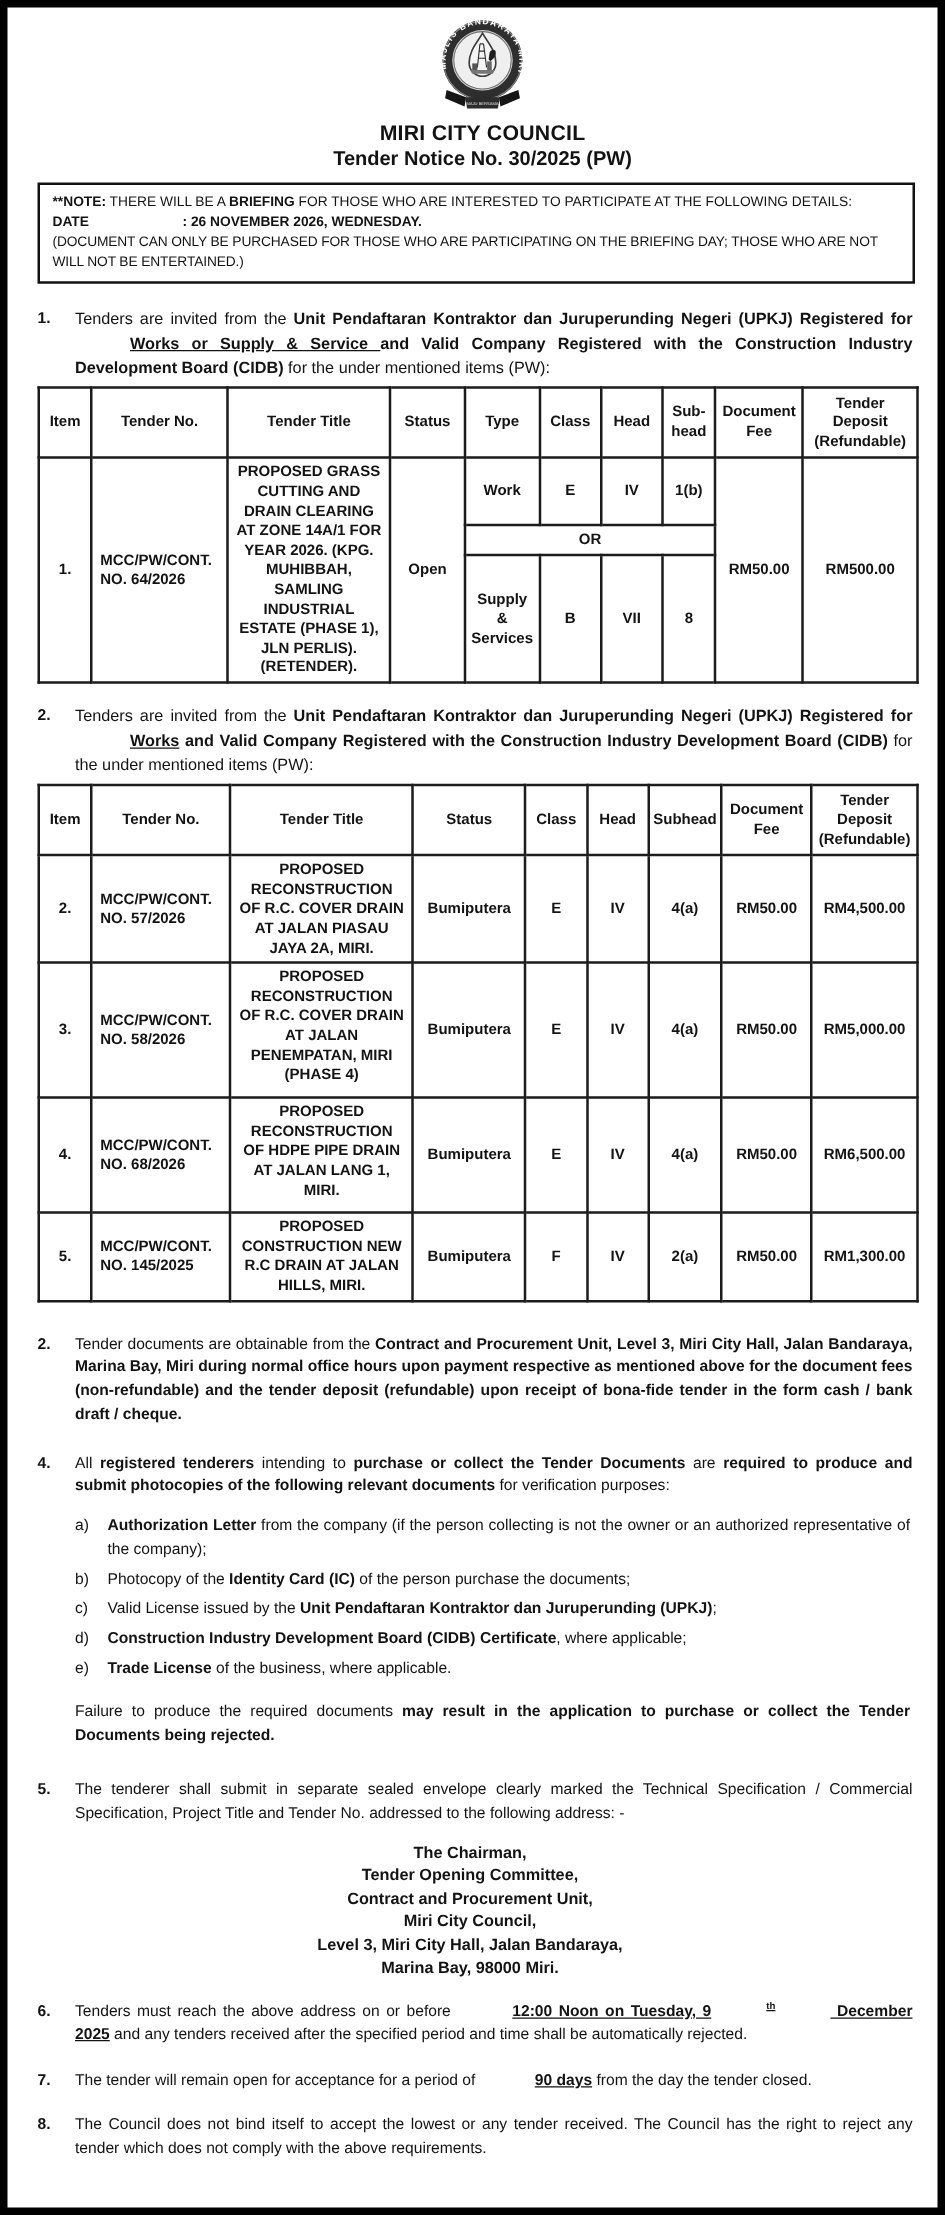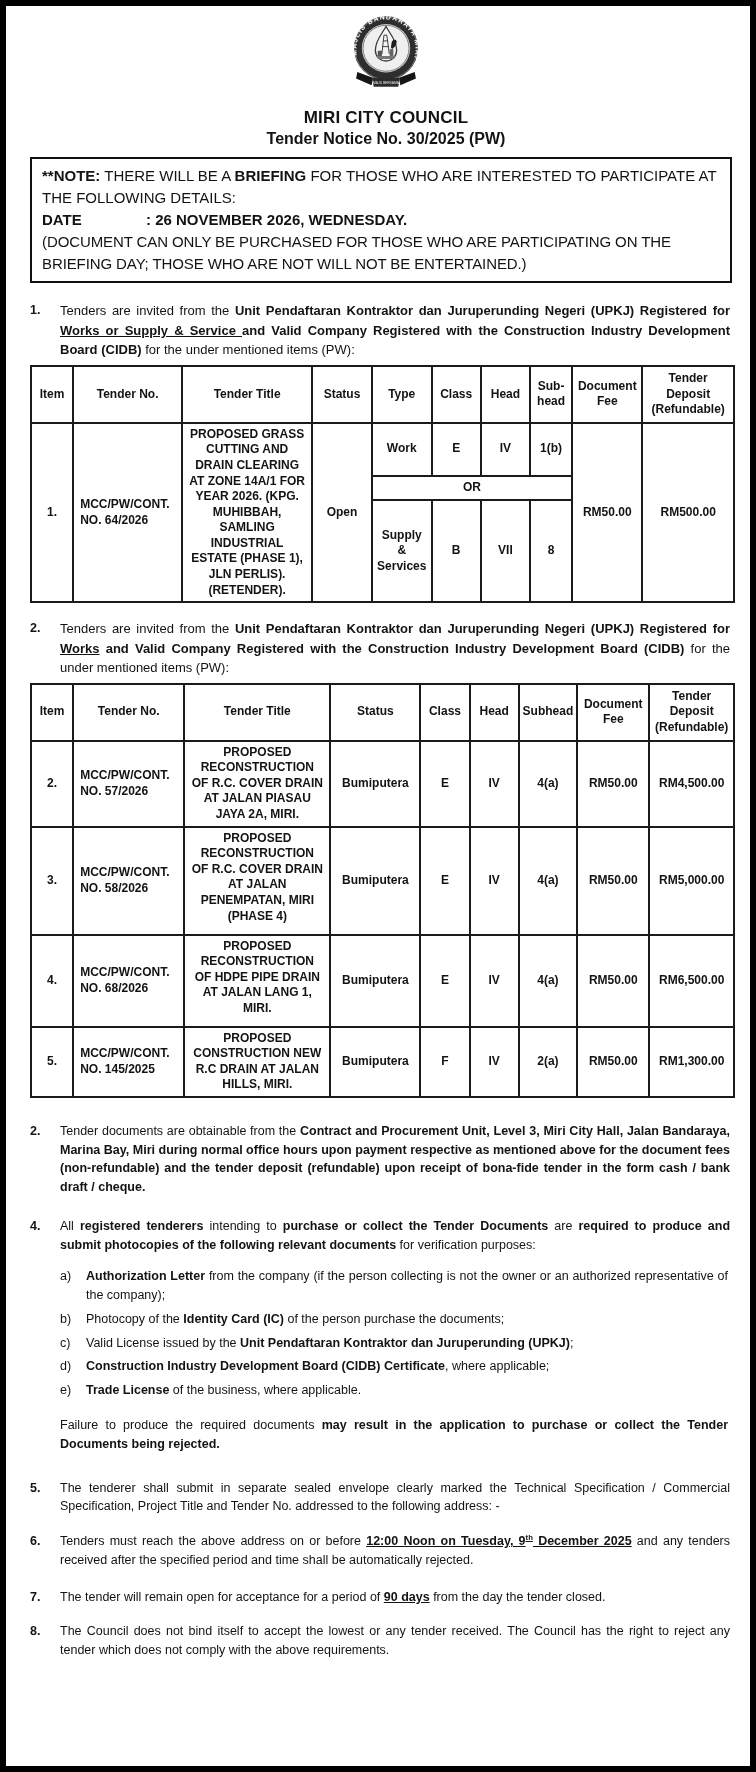--- a/index.html
+++ b/index.html
@@ -4,33 +4,33 @@
 <style>
   * { margin:0; padding:0; box-sizing:border-box; }
   html,body { background:#000; }
   body { width:756px; font-family:"Liberation Sans", sans-serif; color:#131313; }
   .page {
     width:756px; height:1772px; background:#fff;
     border:6px solid #000; overflow:hidden;
     padding:4px 8px 0 24px; position:relative;
   }
   .b { font-weight:700; }
-  .u { text-decoration:underline; }
+  .u { text-decoration:underline;margin-left:44px; }
   sup { font-size:0.62em; vertical-align:super; line-height:0; }
 
   
   .doc-header { text-align:center; }
   .crest { display:block; margin:2px auto 0 auto; }
-  .org-name { font-size:17px; font-weight:700; margin-top:12px; letter-spacing:0.2px; }
+  .org-name { font-size:17px; font-weight:700; margin-top:1px; letter-spacing:0.2px; }
   .notice-no { font-size:16px; font-weight:700; margin-top:2px;text-align:center; }
 
   
   .note-box {
     border:2px solid #111; margin-top:9px; margin-right:10px;
-    padding:6px 10px 7px 10px; font-size:15px; line-height:1.46;
+    padding:6px 10px 7px 10px; font-size:11px; line-height:1.46;
   }
   .nrow { display:flex; }
   .nlab { width:104px; font-weight:700; flex:none; }
   .nval { font-weight:700; }
   .nfoot { letter-spacing:-0.1px; }
 
   
   .para { display:flex; margin-right:12px; font-size:12.5px; line-height:1.5; }
   .para .num { font-weight:700; width:30px; flex:none; }
   .para .ptext { flex:1; text-align:justify; }
@@ -267,20 +267,28 @@
     </div>
   </div>
 
   <p class="plain mt16"><span>Failure to produce the required documents </span><span class="b">may result in the application to purchase or collect the Tender Documents being rejected.</span></p>
 
   <div class="para mt24">
     <span class="num">5.</span>
     <span class="ptext"><span>The tenderer shall submit in separate sealed envelope clearly marked the Technical Specification / Commercial Specification, Project Title and Tender No. addressed to the following address: -</span></span>
   </div>
 
+  <div class="address">
+    <div>The Chairman,</div>
+    <div>Tender Opening Committee,</div>
+    <div>Contract and Procurement Unit,</div>
+    <div>Miri City Council,</div>
+    <div>Level 3, Miri City Hall, Jalan Bandaraya,</div>
+    <div>Marina Bay, 98000 Miri.</div>
+  </div>
 
   <div class="para mt16">
     <span class="num">6.</span>
     <span class="ptext"><span>Tenders must reach the above address on or before </span><span class="b u">12:00 Noon on Tuesday, 9</span><sup class="b u">th</sup><span class="b u"> December 2025</span><span> and any tenders received after the specified period and time shall be automatically rejected.</span></span>
   </div>
 
   <div class="para mt18">
     <span class="num">7.</span>
     <span class="ptext"><span>The tender will remain open for acceptance for a period of </span><span class="b u">90 days</span><span> from the day the tender closed.</span></span>
   </div>

